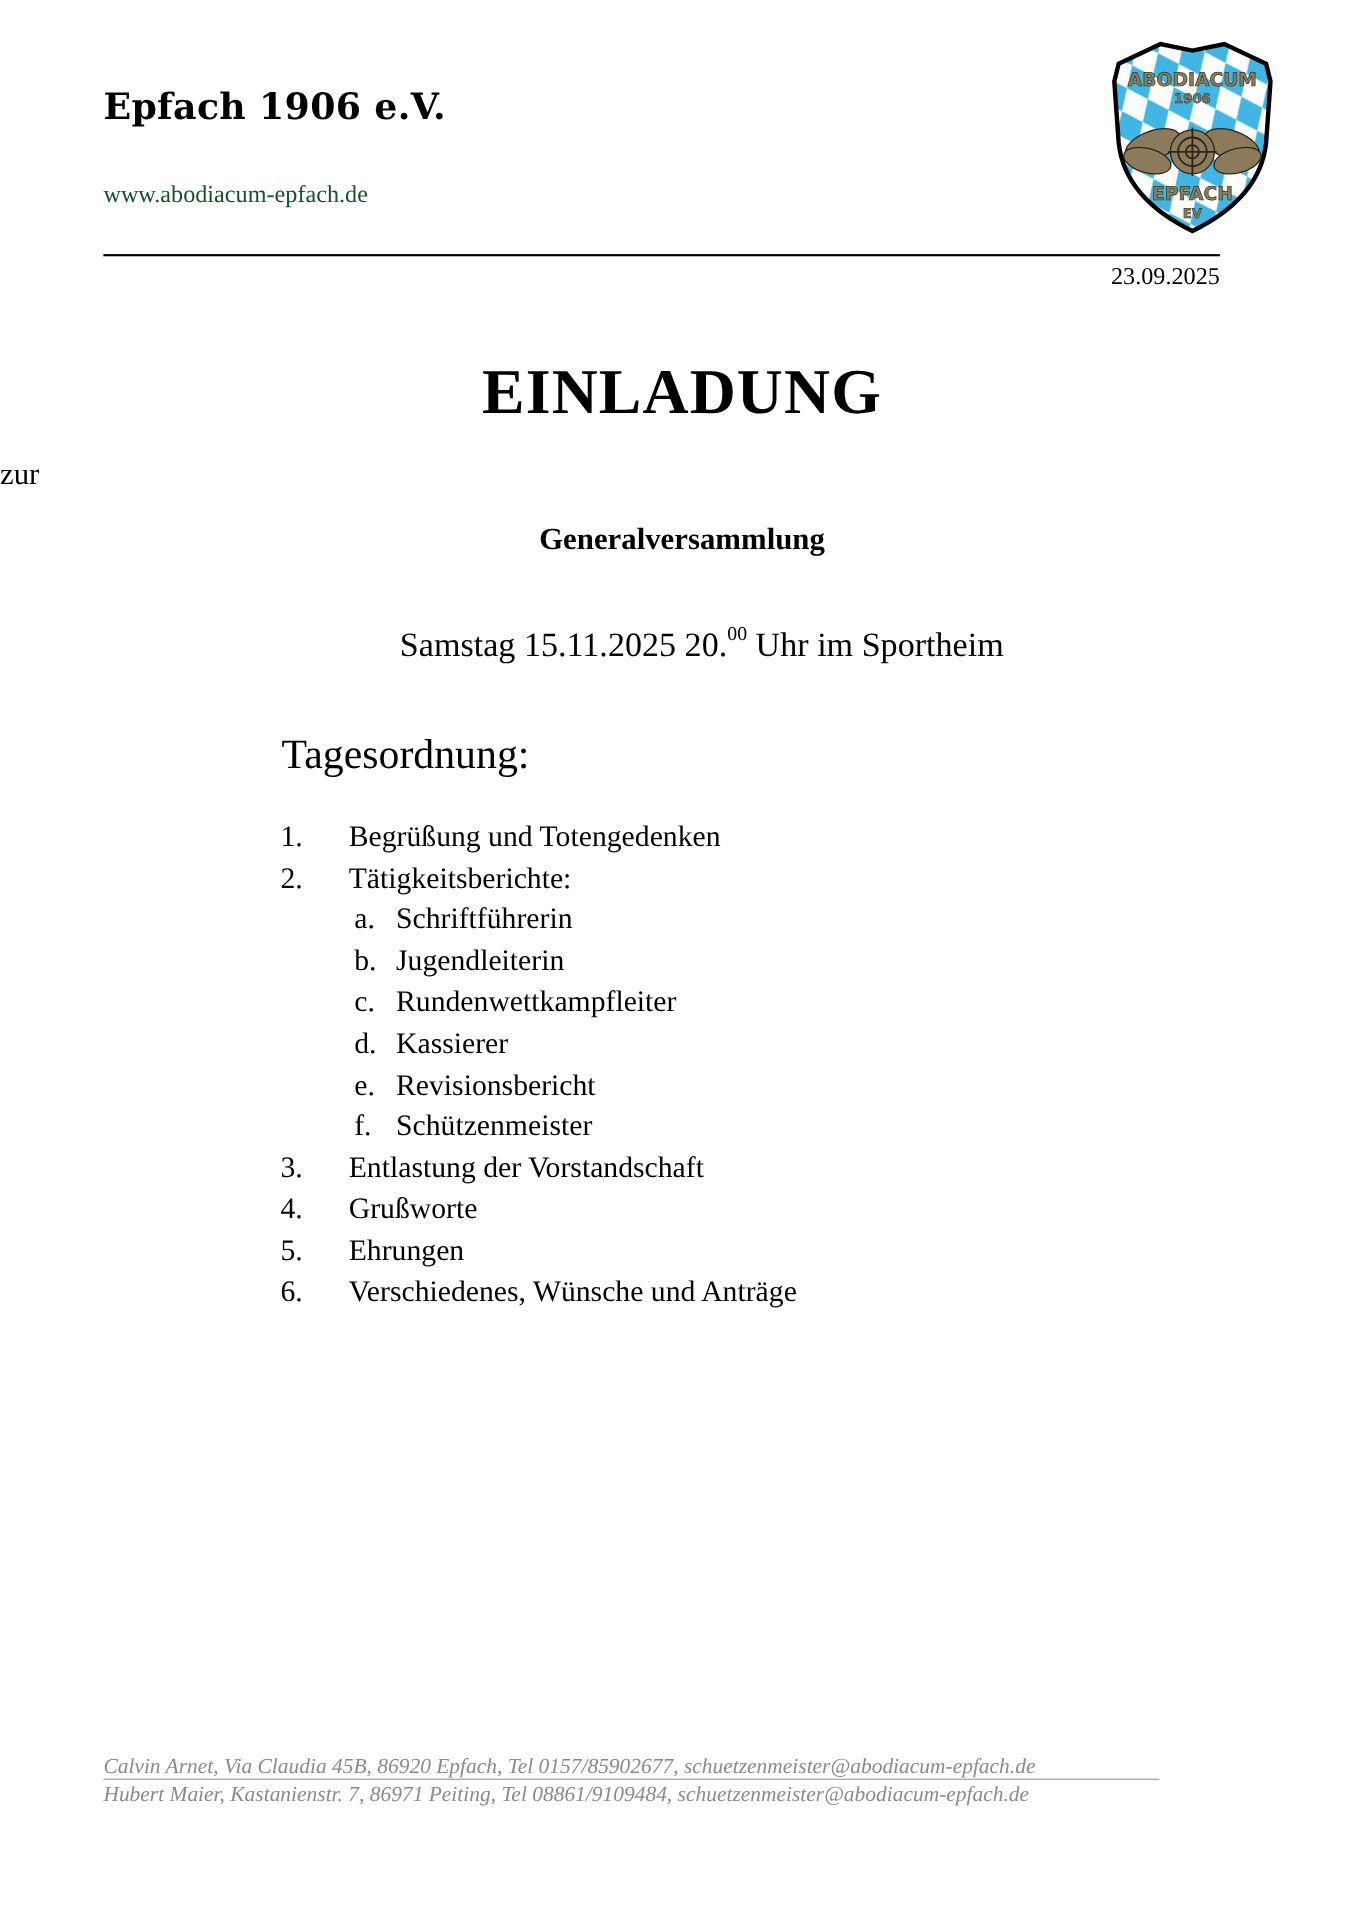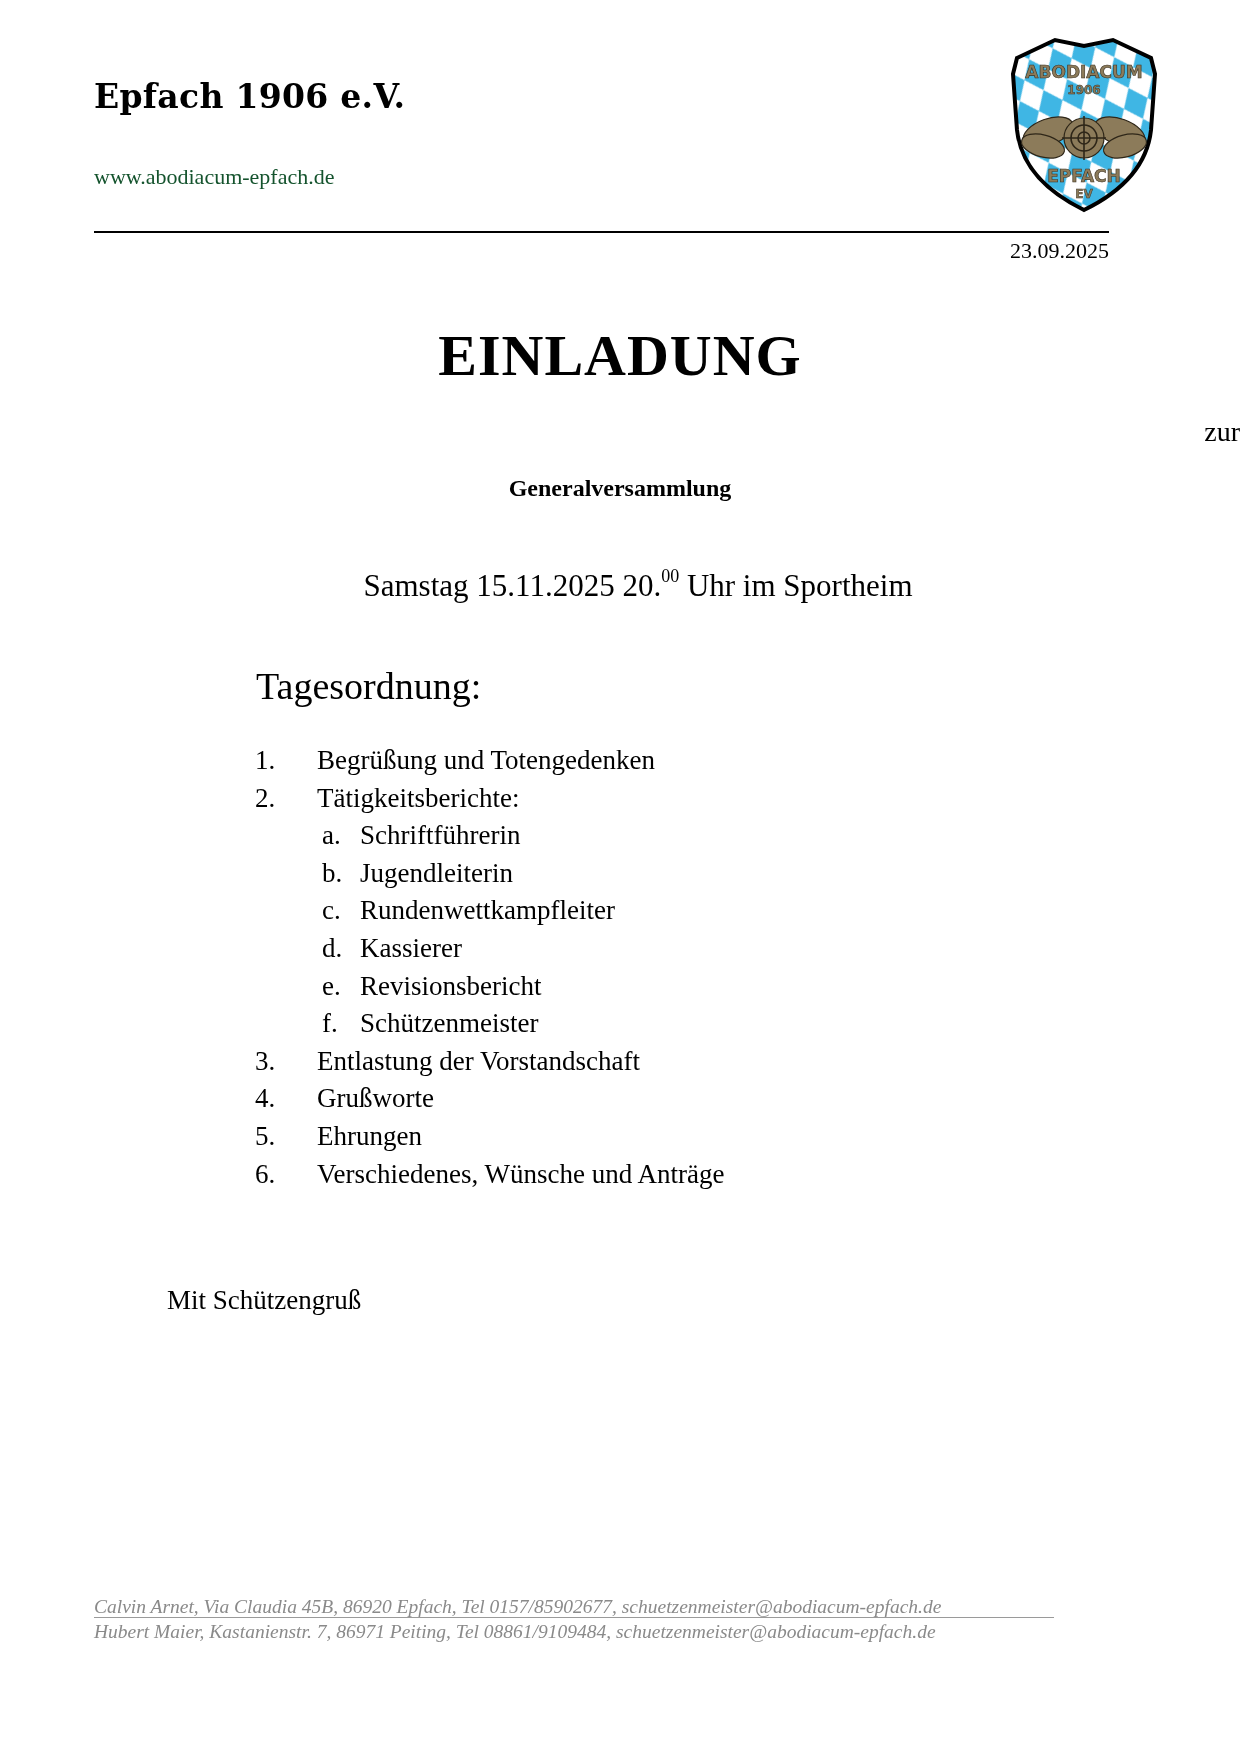--- a/index.html
+++ b/index.html
@@ -4,22 +4,22 @@
   <style>
     html, body { margin: 0; padding: 0; background: #ffffff; }
     body { width: 1240px; height: 1754px; position: relative; overflow: hidden; color: #000; font-family: "Liberation Serif", "DejaVu Serif", serif; }
     .abs { position: absolute; }
     .club-name { left: 94px; top: 74px; font-family: "DejaVu Serif", serif; font-weight: bold; font-size: 33px; line-height: 45px; letter-spacing: 0.3px; }
     .club-url { left: 94px; top: 164px; font-size: 22px; color: #14532d; text-decoration: none; }
     .logo { left: 1003px; top: 34px; width: 162px; height: 180px; }
     .header-rule { left: 94px; top: 231px; width: 1015px; height: 0; border-top: 2px solid #000; }
     .doc-date { right: 131px; top: 238px; font-size: 22px; }
     .title { left: 0; width: 1240px; top: 322px; text-align: center; font-weight: bold; font-size: 58px; letter-spacing: 1px; }
-    .sub-zur { left: 0; width: 1240px; top: 416px; text-align: right; font-size: 28px; }
-    .sub-gv { left: 0; width: 1240px; top: 475px; text-align: center; font-weight: bold; font-size: 24px; }
+    .sub-zur { left: 0; width: 1240px; top: 416px; text-align: left; font-size: 28px; }
+    .sub-gv { left: 0; width: 1240px; top: 475px; text-align: center; font-weight: bold; font-size: 28px; }
     .event-line { left: 0; width: 1240px; top: 568px; text-align: center; font-size: 31px; padding-left: 18px; }
     .event-line sup { font-size: 18px; vertical-align: 14px; line-height: 0; }
     .agenda-title { left: 245px; top: 664px; font-weight: normal; font-size: 38px; margin-left: 11px; }
     .agenda { left: 255px; top: 742px; font-size: 27px; }
     .agenda .row { height: 37.6px; line-height: 37.6px; position: relative; white-space: nowrap; }
     .agenda .num { position: absolute; left: 0; }
     .agenda .txt { position: absolute; left: 62px; }
     .agenda .row.sub .num { left: 67px; }
     .agenda .row.sub .txt { left: 105px; }
     .closing { left: 167px; top: 1283px; font-size: 27px; line-height: 34px; }
@@ -125,20 +125,19 @@
       <span class="num">5.</span>
       <span class="txt">Ehrungen</span>
     </div>
   <div class="row">
       <span class="num">6.</span>
       <span class="txt">Verschiedenes, Wünsche und Anträge</span>
     </div>
 </div>
 
 <div class="abs closing">
-  <div>Mit Schützengruß</div>
 </div>
 
 <div class="abs footer-rule"></div>
 <div class="abs footer">
   <div>Calvin Arnet, Via Claudia 45B, 86920 Epfach, Tel 0157/85902677, schuetzenmeister@abodiacum-epfach.de</div>
   <div>Hubert Maier, Kastanienstr. 7, 86971 Peiting, Tel 08861/9109484, schuetzenmeister@abodiacum-epfach.de</div>
 </div>
 
 </body></html>

